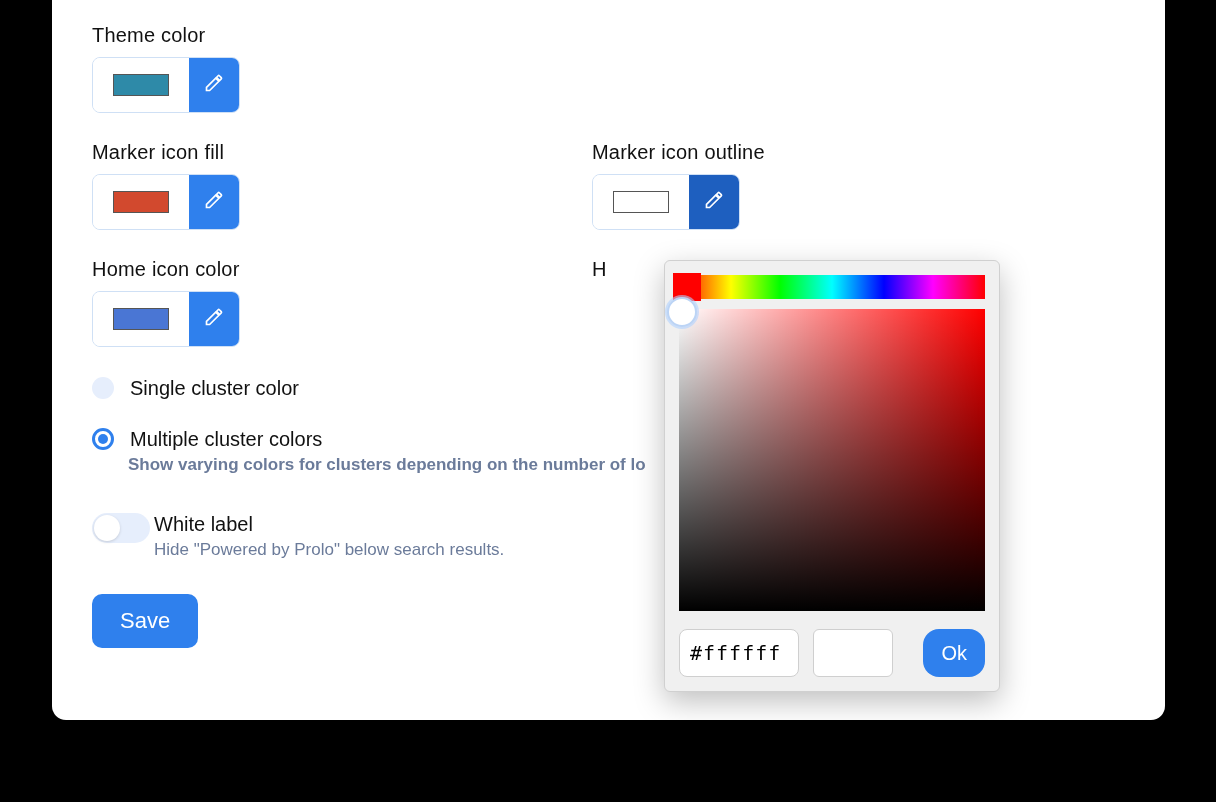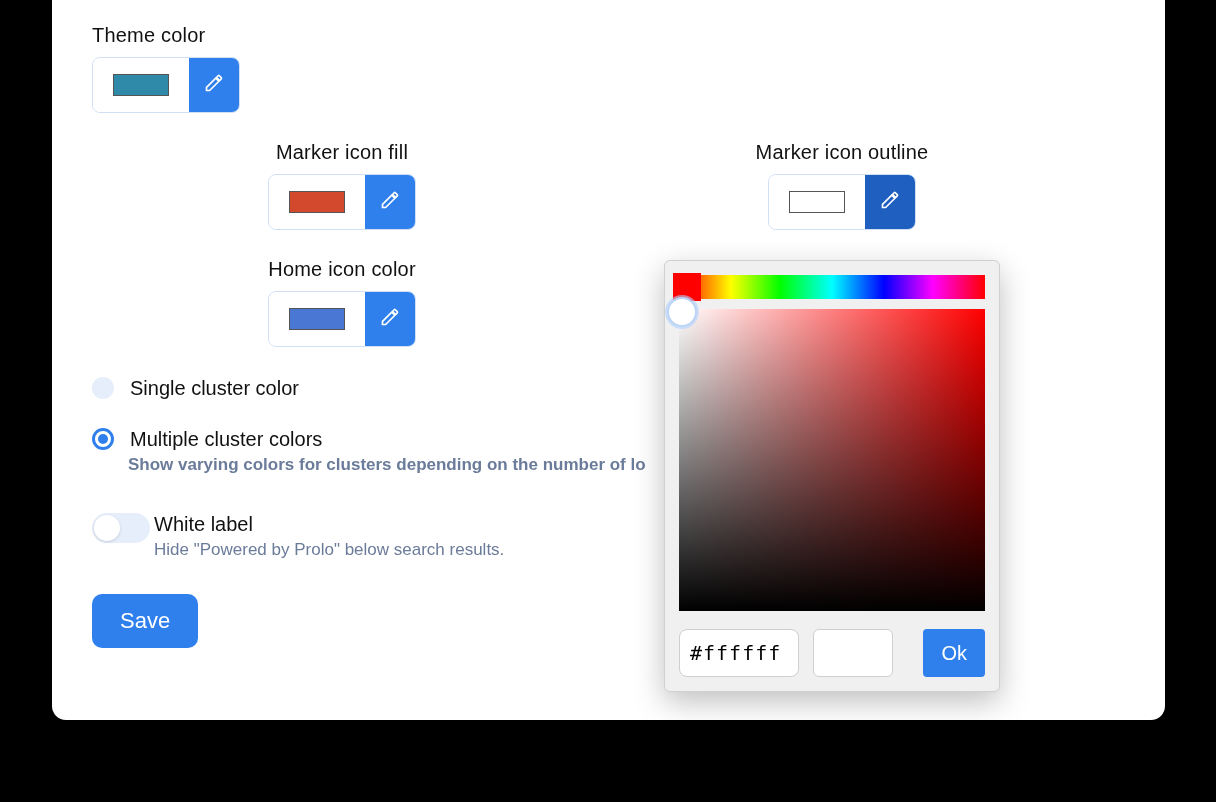--- a/index.html
+++ b/index.html
@@ -28,21 +28,21 @@
   .edit-btn {
     width: 50px; height: 54px;
     background: #2f80ed;
     display: flex; align-items: center; justify-content: center;
     border-left: none;
   }
   .edit-btn.pressed { background: #1e5fbf; }
   .pencil-icon svg { width: 20px; height: 20px; stroke: #fff; fill: none; stroke-width: 2; }
 
   .row { display: flex; gap: 0; margin-top: 28px; }
-  .col { width: 500px; text-align: center; }
+  .col { width: 500px; }
 
   .radio-row { display: flex; gap: 16px; margin-top: 30px; }
   .radio-outer {
     width: 22px; height: 22px; border-radius: 50%;
     background: #e6eefc;
     display: flex; align-items: center; justify-content: center;
   }
   .radio-outer.selected { background: #fff; border: 3px solid #2f80ed; width: 22px; height: 22px; }
   .radio-outer.selected .radio-dot { width: 10px; height: 10px; background: #2f80ed; border-radius: 50%; }
   .radio-label { font-size: 20px; color: #111; }
@@ -112,21 +112,21 @@
     width: 120px; height: 48px; border: 1px solid #cfcfcf; border-radius: 8px;
     background: #fff; font-size: 20px; padding: 0 10px; font-family: ui-monospace, Menlo, monospace;
     letter-spacing: 1px;
   }
   .preview-swatch {
     width: 80px; height: 48px; border: 1px solid #cfcfcf; border-radius: 6px; background: #fff;
   }
   .ok-btn {
     margin-left: auto;
     background: #2f80ed; color: #fff; border: none;
-    font-size: 20px; padding: 12px 18px; border-radius: 4px; cursor: pointer;
+    font-size: 20px; padding: 12px 18px; border-radius: 16px; cursor: pointer;
   }
 
   .hidden-label-partial { font-size: 20px; color: #111; }
 </style>
 </head>
 <body>
 
 <div class="viewport">
   <div class="card">
 

